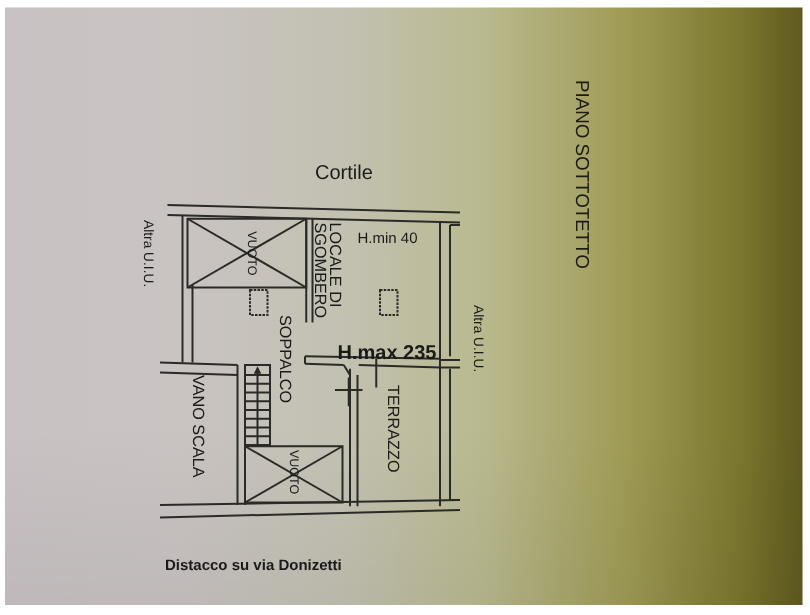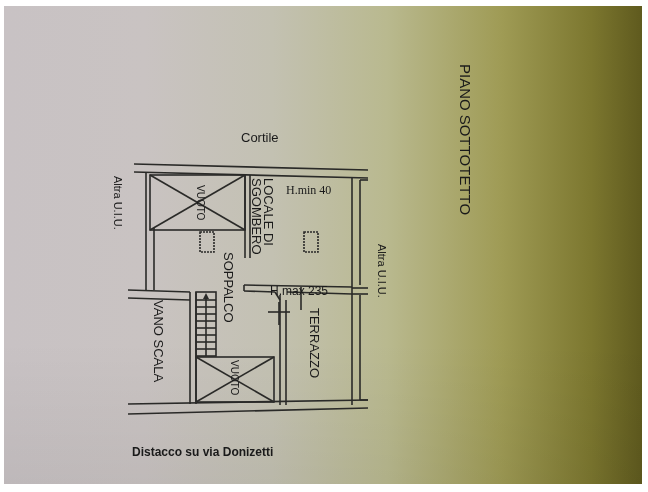--- a/index.html
+++ b/index.html
@@ -78,31 +78,31 @@
 
     <rect x="196" y="357" width="78" height="45"></rect>
     <line x1="196" y1="357" x2="274" y2="402"></line>
     <line x1="274" y1="357" x2="196" y2="402"></line>
   </g>
   <polygon points="206,293 203,299 209,299" fill="#2a2a28"></polygon>
 </svg>
 
 <div class="lbl rot90" style="left:474px;top:64px;font-size:15px;">PIANO SOTTOTETTO</div>
 
-<div class="lbl" style="left:241px;top:130px;font-size:13px;">Cortile</div>
+<div class="lbl" style="left:252px;top:130px;font-size:16px;">Cortile</div>
 
 <div class="lbl rot90" style="left:124px;top:176px;font-size:11px;">Altra U.I.U.</div>
 <div class="lbl rot90" style="left:388px;top:244px;font-size:11px;">Altra U.I.U.</div>
 
 <div class="lbl rot90" style="left:206px;top:185px;font-size:10px;">VUOTO</div>
 
 <div class="lbl rot90" style="left:276px;top:178px;font-size:13px;">LOCALE DI</div>
 <div class="lbl rot90" style="left:264px;top:178px;font-size:13px;">SGOMBERO</div>
 
-<div class="lbl" style="left:286px;top:183px;font-size:12px;font-family:Liberation Serif, serif;">H.min 40</div>
-<div class="lbl" style="left:270px;top:284px;font-size:12px;">H.max 235</div>
+<div class="lbl" style="left:286px;top:183px;font-size:12px;">H.min 40</div>
+<div class="lbl" style="left:270px;top:274px;font-size:16px;font-weight:bold;">H.max 235</div>
 
 <div class="lbl rot90" style="left:236px;top:252px;font-size:13px;">SOPPALCO</div>
 <div class="lbl rot90" style="left:166px;top:300px;font-size:13px;">VANO SCALA</div>
 <div class="lbl rot90" style="left:240px;top:360px;font-size:10px;">VUOTO</div>
 <div class="lbl rot90" style="left:322px;top:308px;font-size:13px;">TERRAZZO</div>
 
 <div class="lbl" style="left:132px;top:445px;font-size:12px;font-weight:bold;">Distacco su via Donizetti</div>
 
 </body></html>

